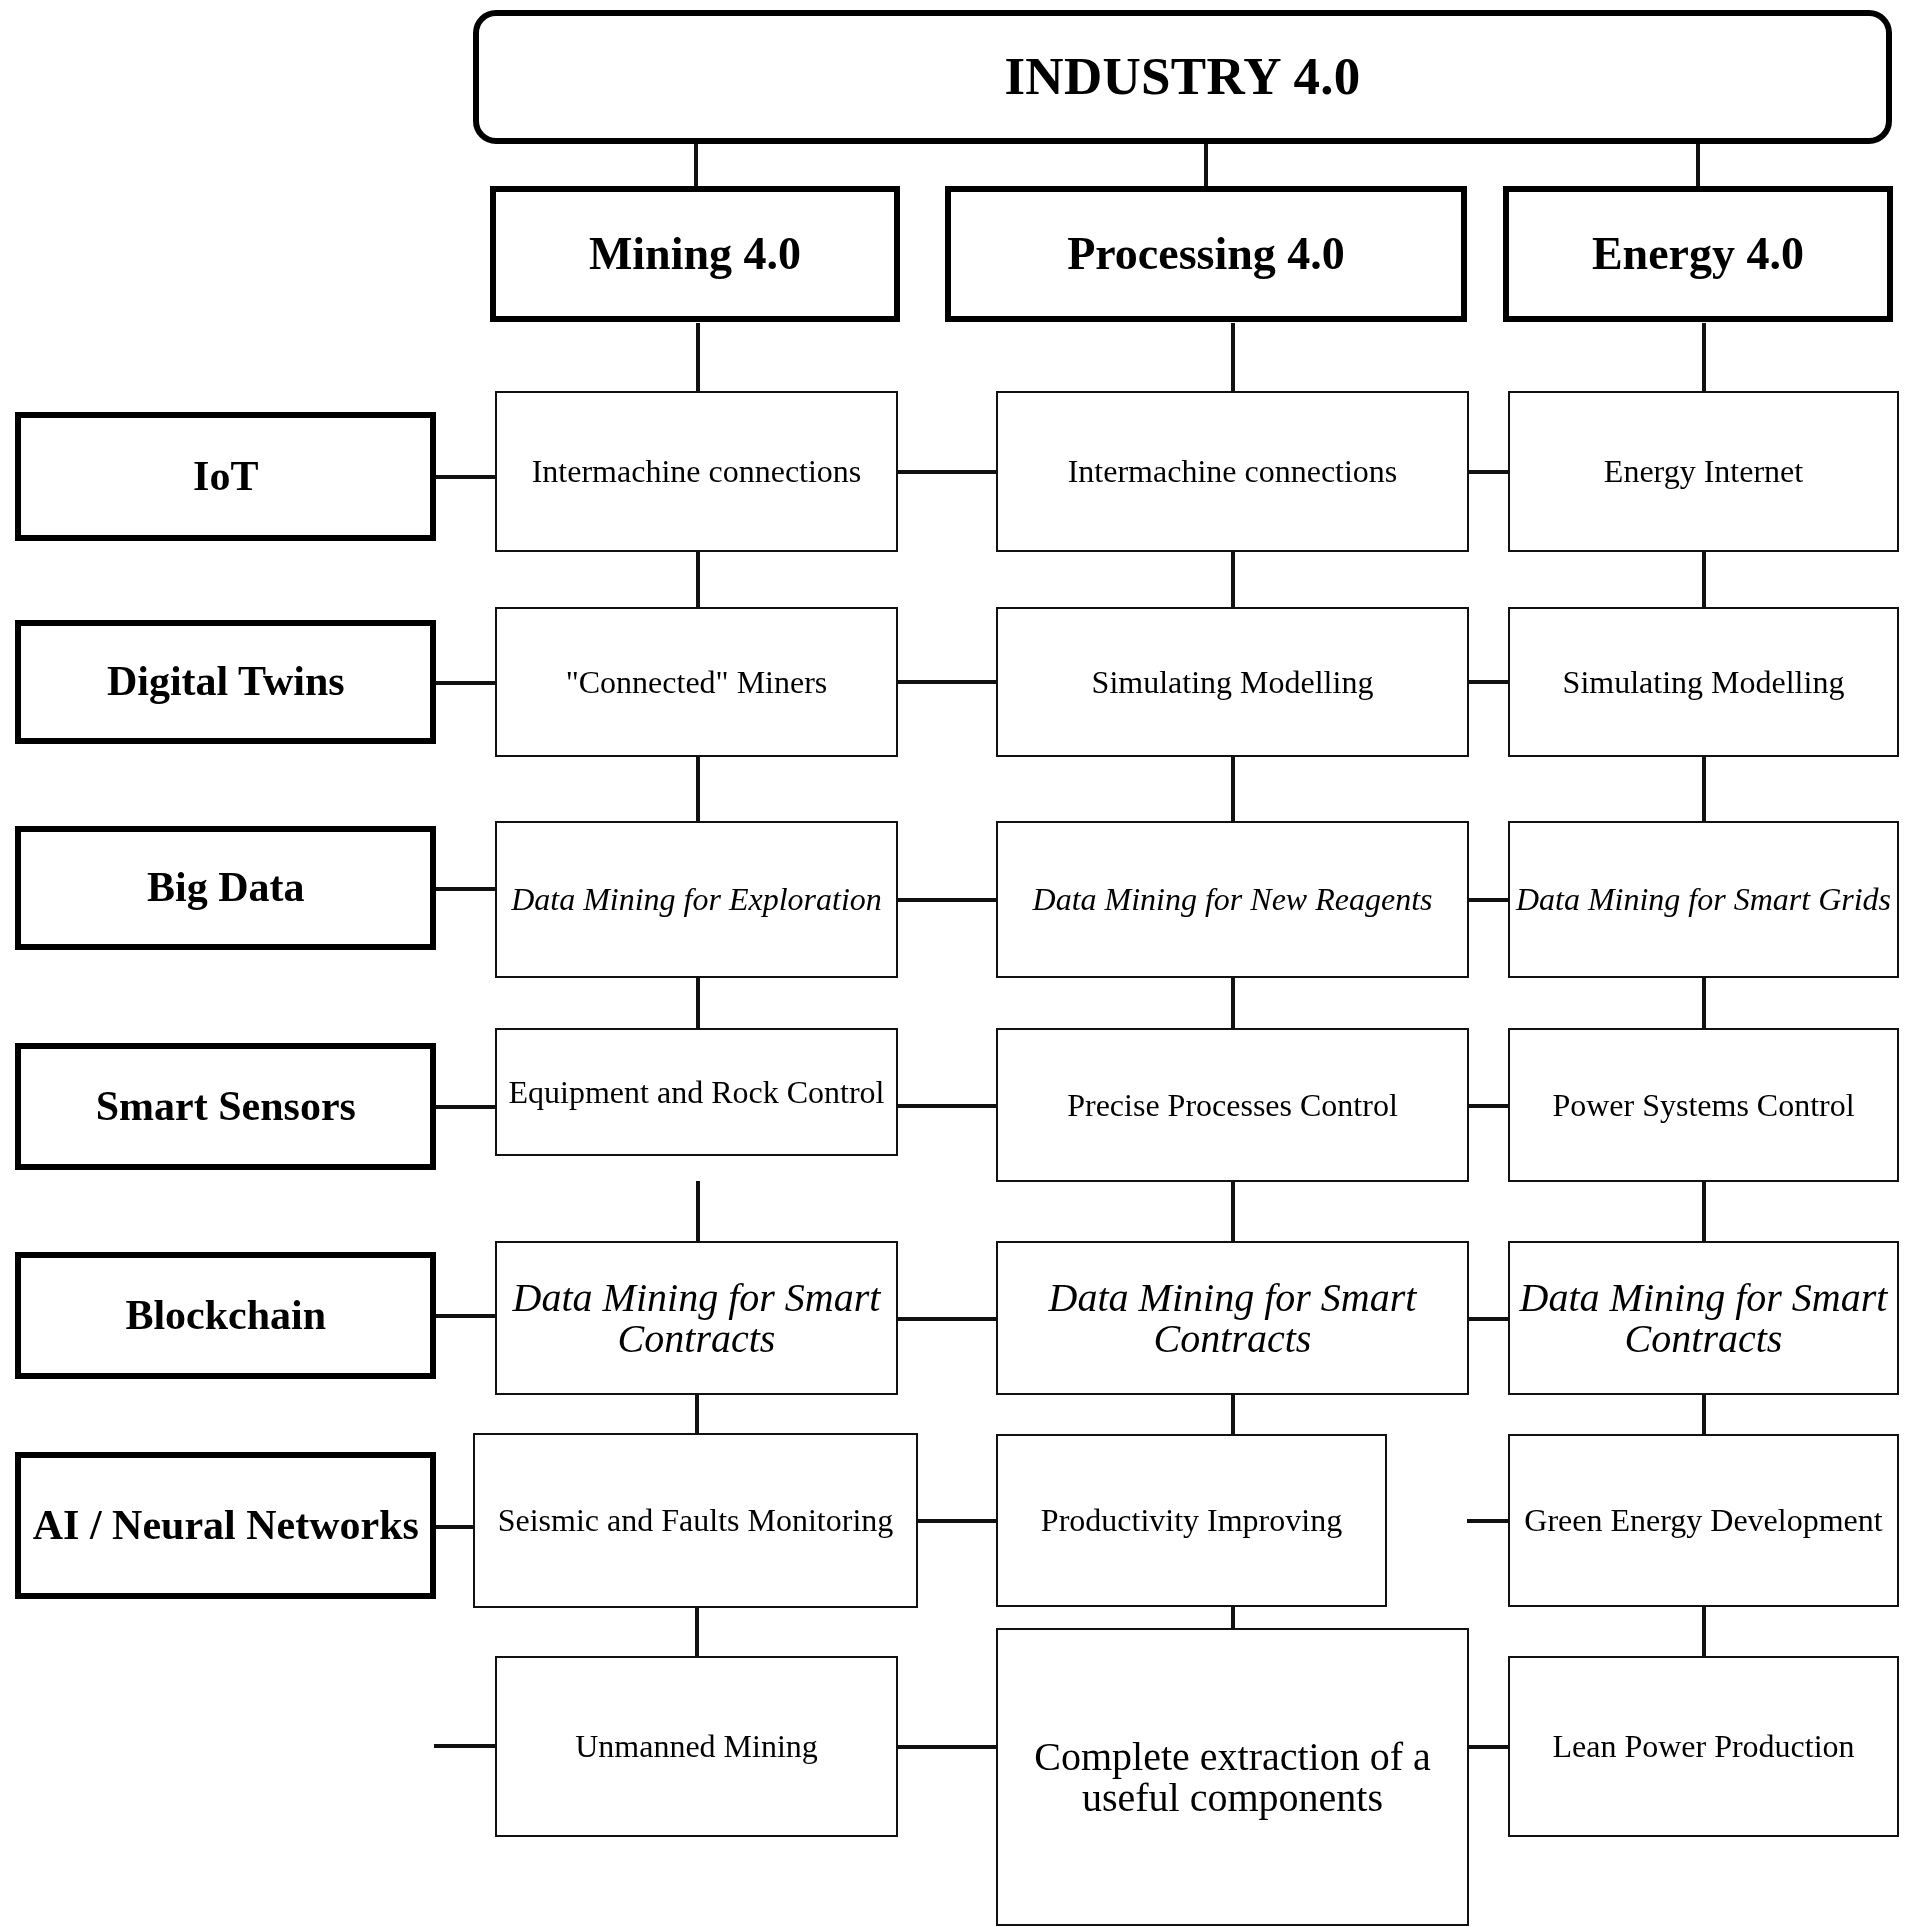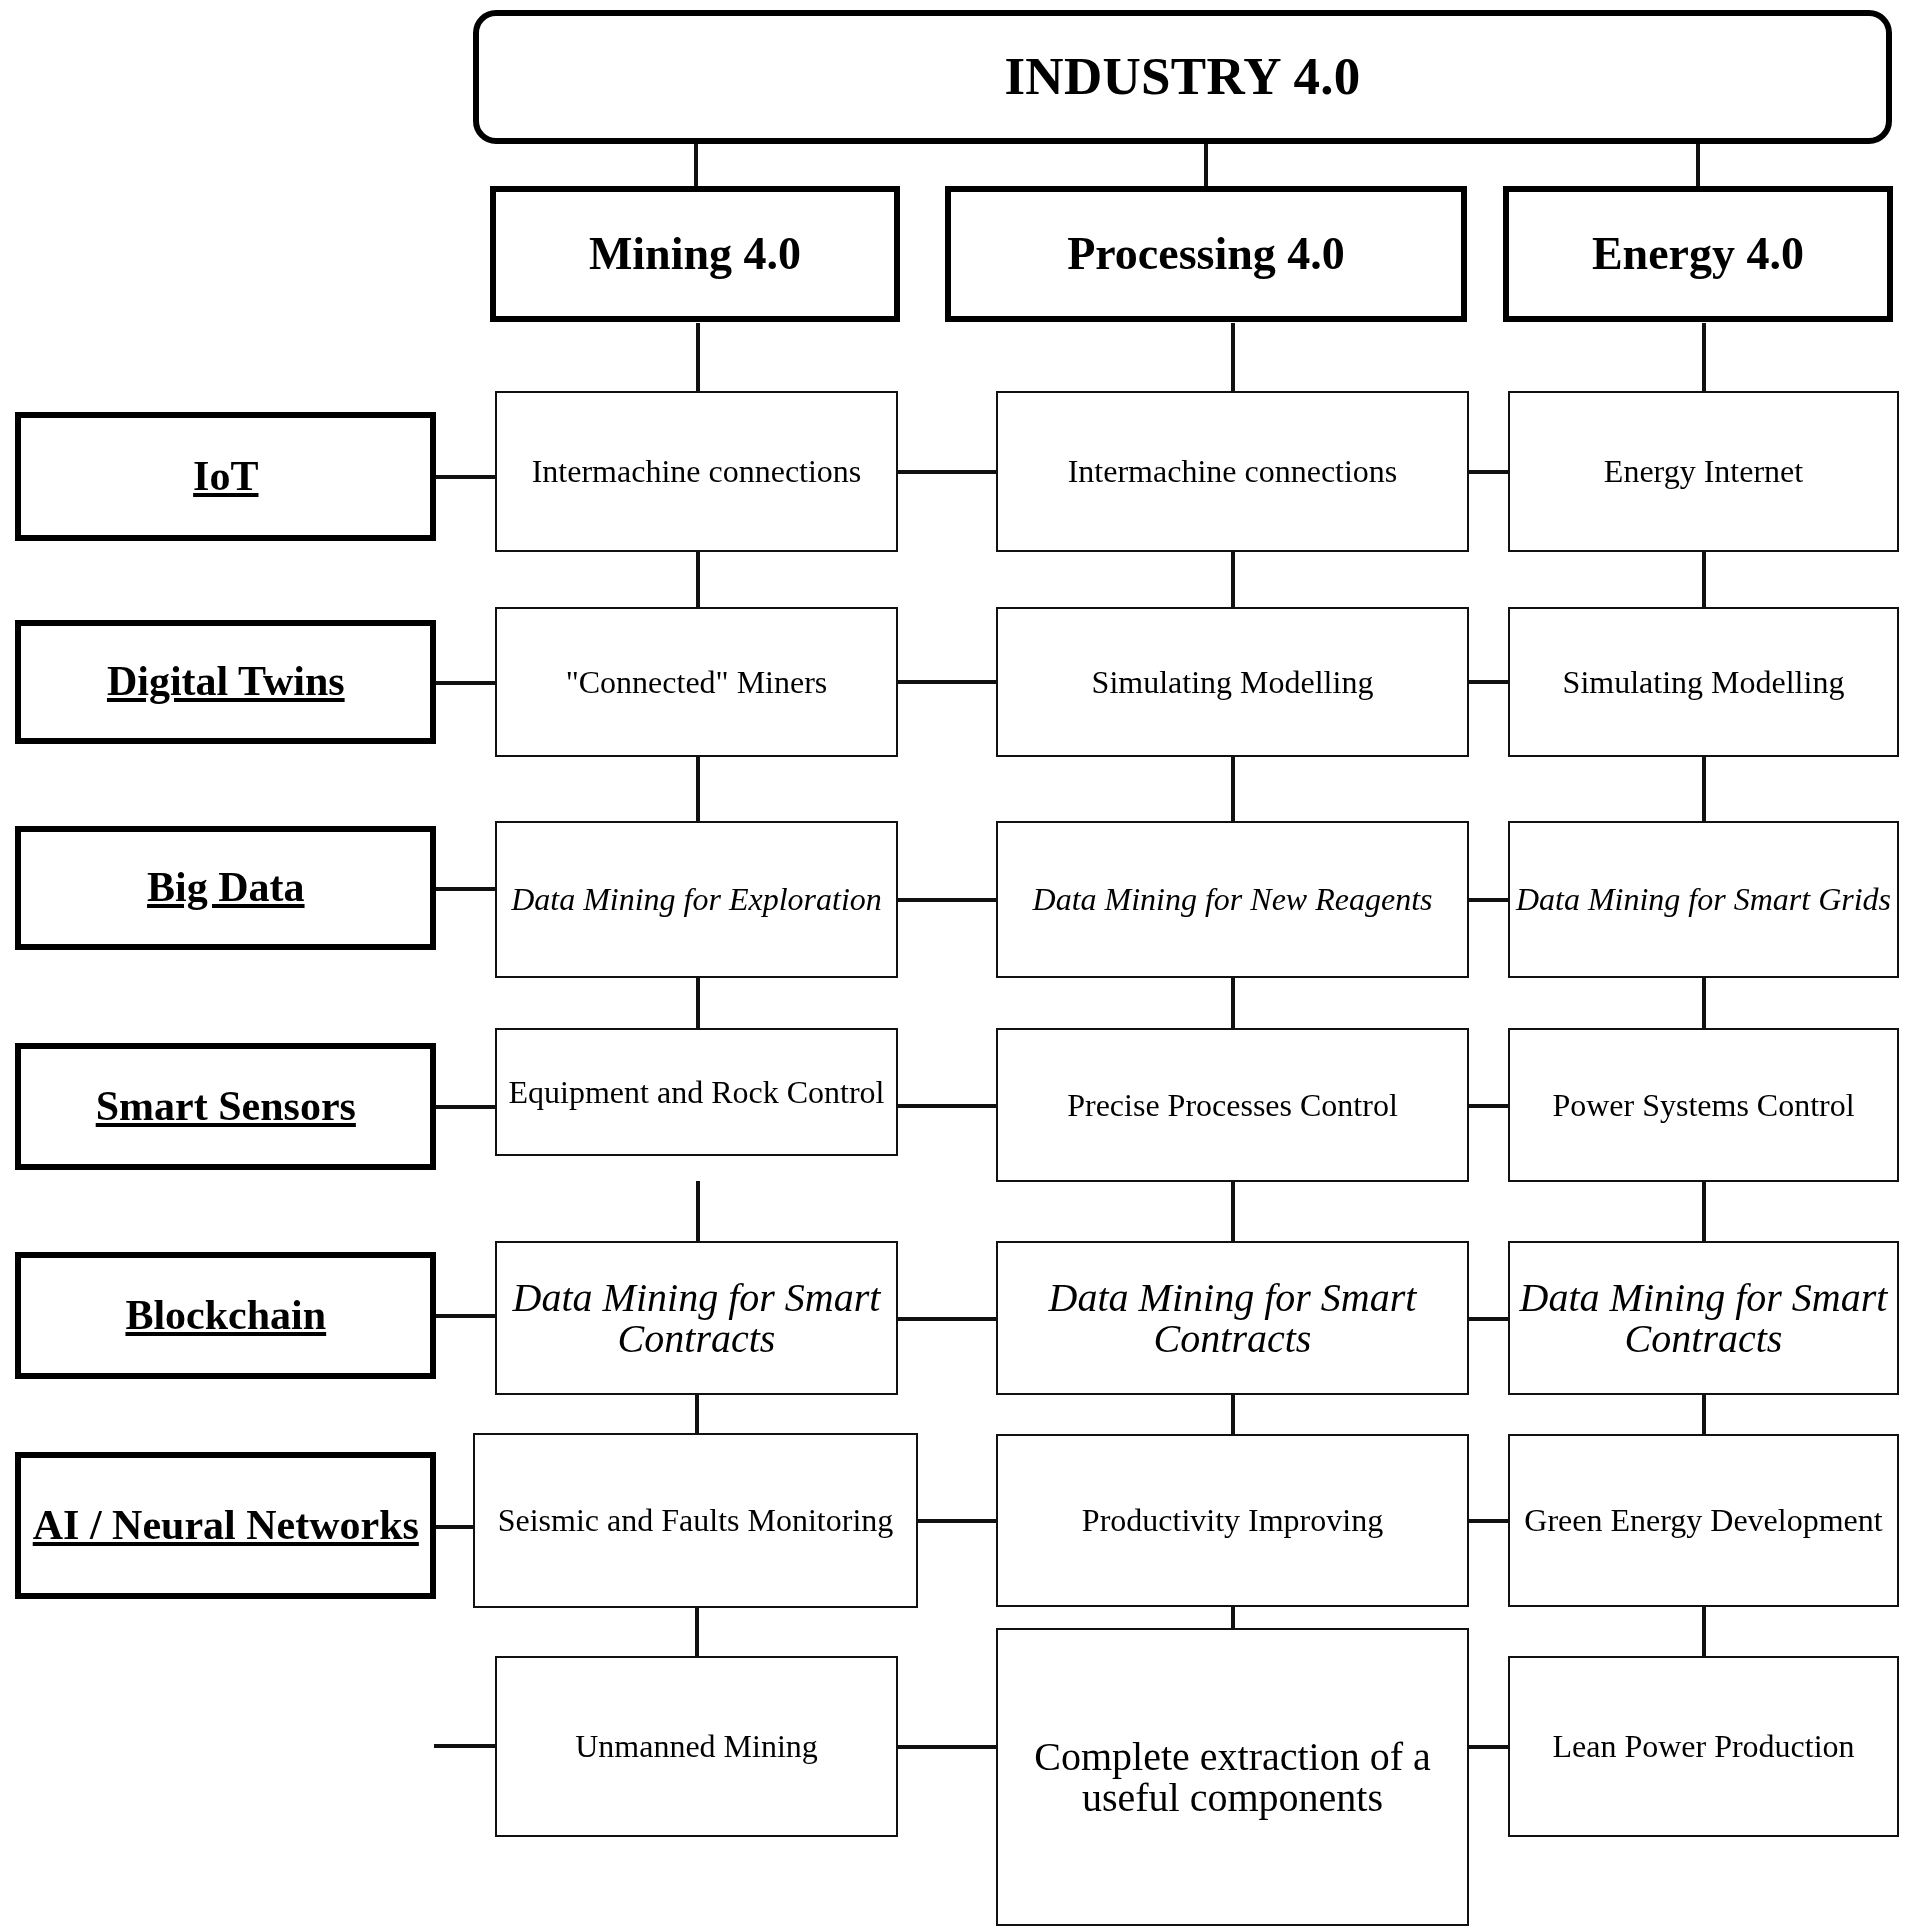--- a/index.html
+++ b/index.html
@@ -8,21 +8,21 @@
   #stage{position:absolute;left:0;top:0;width:1915px;height:1926px;overflow:hidden;}
 
   .box{position:absolute;background:#fff;border:2.1px solid #111;
        display:flex;align-items:center;justify-content:center;text-align:center;
        box-sizing:border-box;line-height:1.03;z-index:3;}
   .box.thick{border-width:6.3px;border-color:#000;}
   .box span{display:block;padding:0 4.2px;}
 
   .title{font-weight:bold;font-size:53px;letter-spacing:0.3px;border-radius:23px;}
   .hdr{font-weight:bold;font-size:46px;}
-  .rowlabel{font-weight:bold;font-size:42px;text-decoration:underline;}
+  .rowlabel{font-weight:bold;font-size:42px;}
   .cell{font-size:32px;}
   .cell.ital{font-style:italic;}
   .cell.sm{font-size:40px;}
 
   .vline{position:absolute;background:#111;width:3.5px;z-index:1;}
   .hline{position:absolute;background:#111;height:3.5px;z-index:1;}
 </style>
 </head>
 <body>
 
@@ -98,21 +98,21 @@
     </div>
     <div class="box cell ital sm" style="left: 1508px; top: 1241px; width: 391px; height: 154px;">
       <span>Data Mining for Smart Contracts</span>
     </div>
     <div class="box thick rowlabel" style="left: 15.3px; top: 1452px; width: 421px; height: 147px;">
       <span>AI / Neural Networks</span>
     </div>
     <div class="box cell" style="left: 473px; top: 1433px; width: 445px; height: 175px;">
       <span>Seismic and Faults Monitoring</span>
     </div>
-    <div class="box cell" style="left: 996px; top: 1434px; width: 473px; height: 173px;">
+    <div class="box cell" style="left: 996px; top: 1434px; width: 391px; height: 173px;">
       <span>Productivity Improving</span>
     </div>
     <div class="box cell" style="left: 1508px; top: 1434px; width: 391px; height: 173px;">
       <span>Green Energy Development</span>
     </div>
     <div class="box cell" style="left: 495px; top: 1656px; width: 403px; height: 181px;">
       <span>Unmanned Mining</span>
     </div>
     <div class="box cell sm" style="left: 996px; top: 1628px; width: 473px; height: 298px;">
       <span>Complete extraction of a useful components</span>

